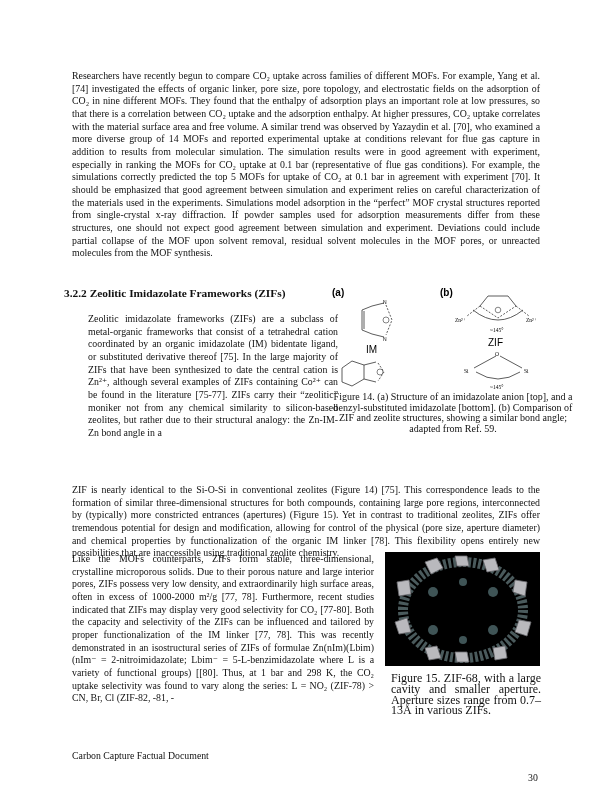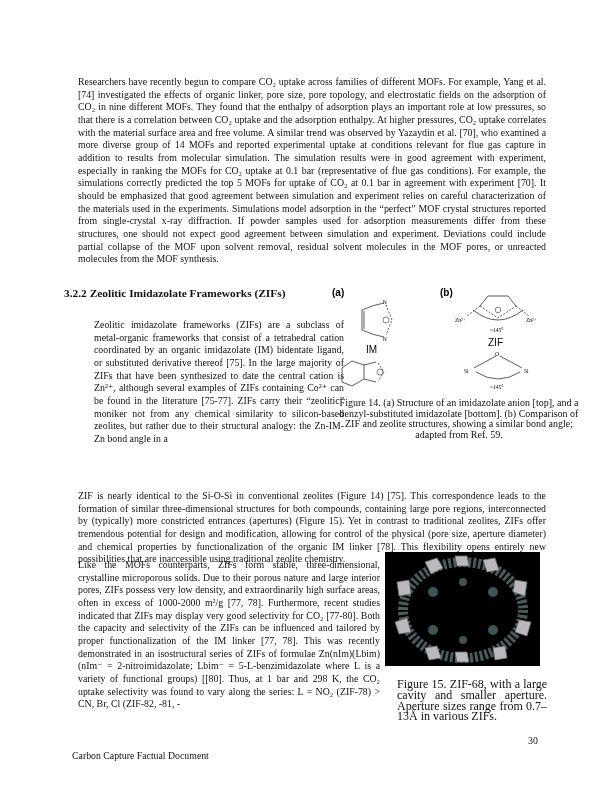--- a/index.html
+++ b/index.html
@@ -1,21 +1,21 @@
 <!DOCTYPE html>
 <html><head>
 <meta charset="utf-8">
 <style>
   html, body { margin: 0; padding: 0; background: #ffffff; }
   body {
     width: 612px; height: 792px; position: relative; overflow: hidden;
     font-family: "Liberation Serif", "DejaVu Serif", serif;
     color: #111;
   }
-  p { margin: 6px; font-size: 9.85px; line-height: 12.65px; text-align: justify; }
+  p { margin: 0; font-size: 9.85px; line-height: 12.65px; text-align: justify; }
   .para1 { position: absolute; left: 72px; top: 70px; width: 468px; }
   .heading {
     position: absolute; left: 64px; top: 287px; width: 260px;
     font-family: "Liberation Serif", serif; font-weight: bold; font-size: 11.4px;
   }
   .para2-col { position: absolute; left: 88px; top: 313px; width: 250px; }
   .para2-full { position: absolute; left: 72px; top: 484px; width: 468px; }
   .para3-col { position: absolute; left: 72px; top: 553px; width: 302px; }
   .fig14 { position: absolute; left: 330px; top: 286px; width: 232px; height: 105px; }
   .fig14 svg { display: block; }
@@ -24,21 +24,21 @@
     font-size: 10px; line-height: 10.7px; text-align: center;
   }
   .fig15-img {
     position: absolute; left: 385px; top: 552px; width: 155px; height: 114px;
     background: #000;
   }
   .fig15-caption {
     position: absolute; left: 391px; top: 673px; width: 150px;
     font-size: 12px; line-height: 10.8px; text-align: justify;
   }
-  .page-number { position: absolute; left: 528px; top: 735px; font-size: 9.8px; }
+  .page-number { position: absolute; left: 528px; top: 772px; font-size: 9.8px; }
   .footer { position: absolute; left: 72px; top: 750px; font-size: 9.8px; text-align: center; }
   .lbl { font-family: "Liberation Sans", sans-serif; font-weight: bold; font-size: 10px; }
   .mol-lbl { font-family: "Liberation Sans", sans-serif; font-size: 10px; }
 </style>
 </head>
 <body>
 
 <p class="para1">Researchers have recently begun to compare CO₂ uptake across families of different MOFs. For example, Yang et al. [74] investigated the effects of organic linker, pore size, pore topology, and electrostatic fields on the adsorption of CO₂ in nine different MOFs. They found that the enthalpy of adsorption plays an important role at low pressures, so that there is a correlation between CO₂ uptake and the adsorption enthalpy. At higher pressures, CO₂ uptake correlates with the material surface area and free volume. A similar trend was observed by Yazaydin et al. [70], who examined a more diverse group of 14 MOFs and reported experimental uptake at conditions relevant for flue gas capture in addition to results from molecular simulation. The simulation results were in good agreement with experiment, especially in ranking the MOFs for CO₂ uptake at 0.1 bar (representative of flue gas conditions). For example, the simulations correctly predicted the top 5 MOFs for uptake of CO₂ at 0.1 bar in agreement with experiment [70]. It should be emphasized that good agreement between simulation and experiment relies on careful characterization of the materials used in the experiments. Simulations model adsorption in the “perfect” MOF crystal structures reported from single-crystal x-ray diffraction. If powder samples used for adsorption measurements differ from these structures, one should not expect good agreement between simulation and experiment. Deviations could include partial collapse of the MOF upon solvent removal, residual solvent molecules in the MOF pores, or unreacted molecules from the MOF synthesis.</p>
 
 <div class="heading">3.2.2 Zeolitic Imidazolate Frameworks (ZIFs)</div>

